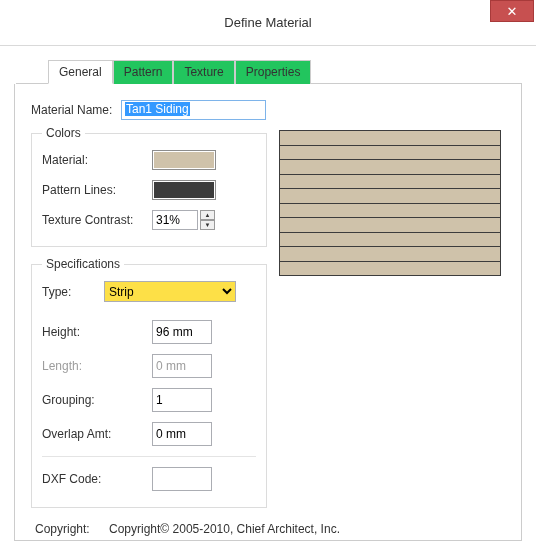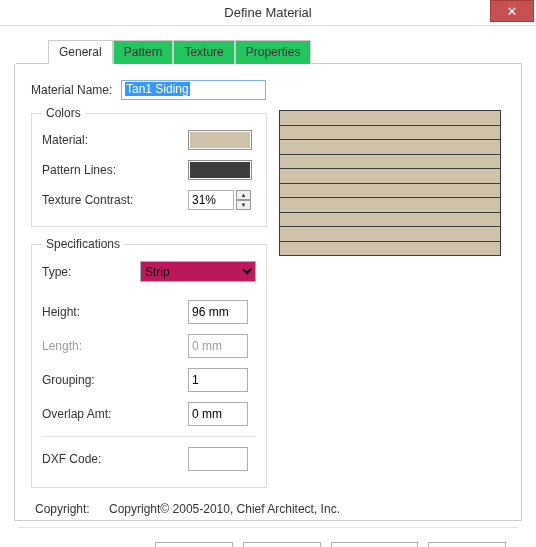--- a/index.html
+++ b/index.html
@@ -7,21 +7,21 @@
     margin: 0;
     font-family: "Segoe UI", Tahoma, sans-serif;
     font-size: 12px;
     background: #fff;
     color: #000;
     width: 536px;
     height: 547px;
     overflow: hidden;
   }
   .titlebar {
-    height: 26px;
+    height: 46px;
     background: #fff;
     border-bottom: 1px solid #d9d9d9;
     display: flex;
     align-items: center;
     position: relative;
   }
   .titlebar .title {
     flex: 1;
     text-align: center;
     color: #333;
@@ -109,21 +109,20 @@
     margin: 0 0 10px 0;
   }
   legend {
     padding: 0 4px;
     color: #333;
   }
   .field-row {
     display: flex;
     align-items: center;
     margin-bottom: 10px;
-    gap: 36px;
   }
   .field-label {
     flex: 0 0 110px;
     color: #333;
   }
   .field-label.disabled { color: #9d9d9d; }
   .swatch {
     width: 64px;
     height: 20px;
     border: 1px solid #8c8c8c;
@@ -155,26 +154,26 @@
     height: 10px;
     border: 1px solid #9a9a9a;
     background: #f0f0f0;
     font-size: 6px;
     line-height: 6px;
     padding: 0;
     cursor: pointer;
     color: #333;
   }
   select {
-    width: 116px;
+    width: 132px;
     height: 21px;
     border: 1px solid #abadb3;
     font-family: inherit;
     font-size: 12px;
-    background: #be185d;
+    background: #fde047;
   }
   .txt-input {
     width: 60px;
     height: 24px;
     border: 1px solid #abadb3;
     padding: 1px 3px;
     font-family: inherit;
     font-size: 12px;
     background: #fff;
   }

